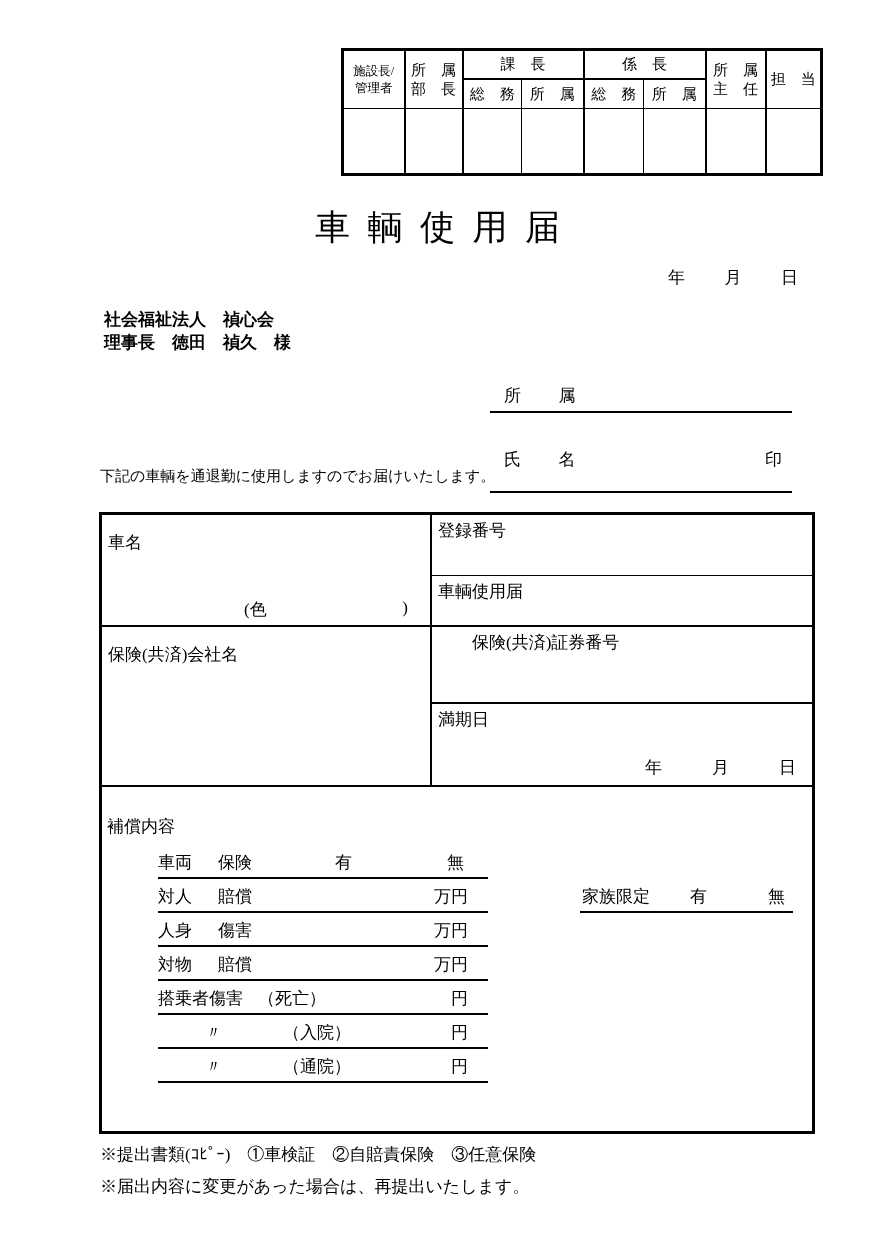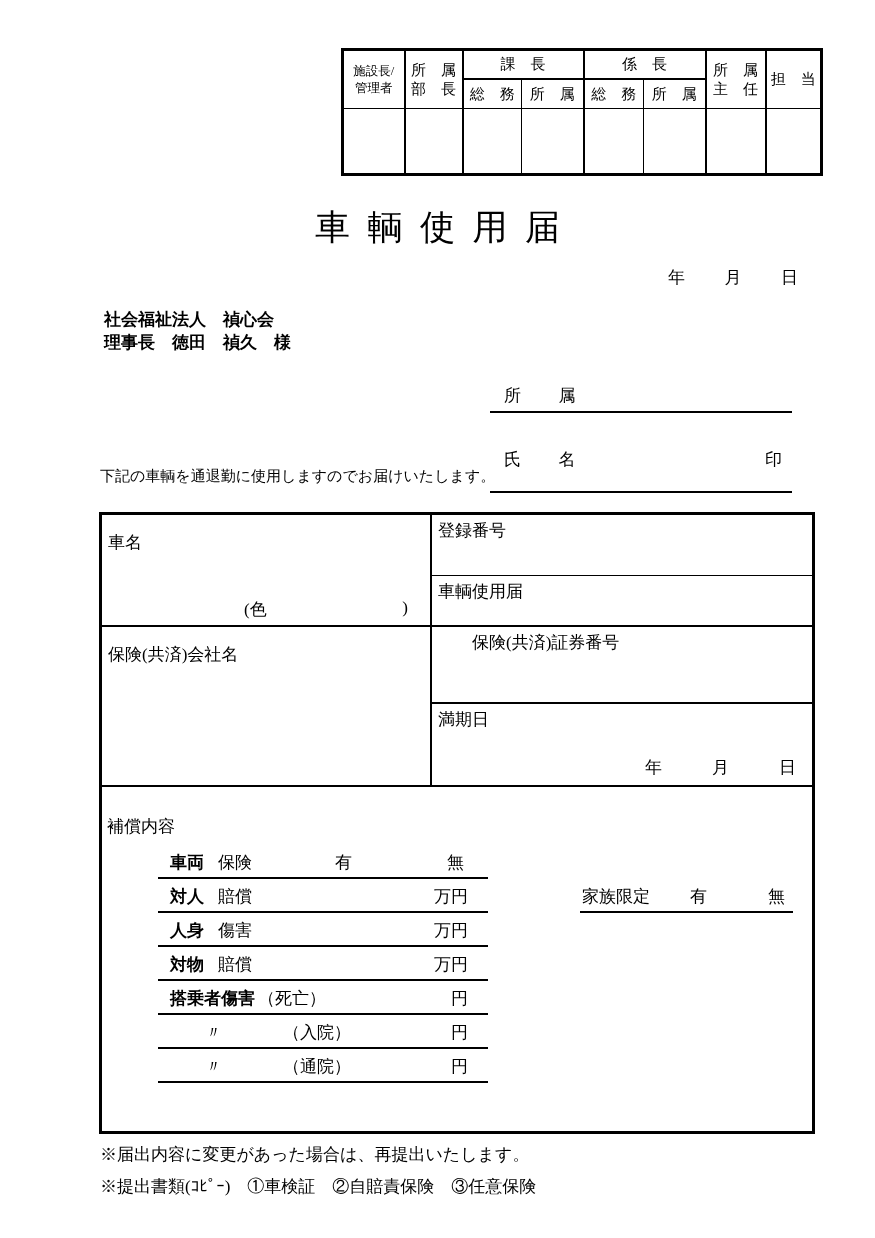--- a/index.html
+++ b/index.html
@@ -53,21 +53,21 @@
     justify-content:space-between;font-size:17px;}
   .expiry-date{position:absolute;bottom:6px;right:16px;display:flex;gap:50px;font-size:17px;}
   
   .sec3{height:346px;border-top:2px solid #000;position:relative;box-sizing:border-box;}
   .cov-title{position:absolute;left:5px;top:28px;font-size:17px;}
   .cov-left{position:absolute;left:56px;top:58px;width:330px;}
   .cov-right{position:absolute;left:478px;top:92px;width:213px;}
   .cov-row{height:34px;border-bottom:2px solid #000;position:relative;font-size:17px;
     box-sizing:border-box;}
   .cov-row span{position:absolute;bottom:3px;white-space:nowrap;}
-  .p4{left:12px;font-weight:bold;} .p60{left:60px;} .p100{left:100px;} .p125{left:125px;} .p47{left:47px;}
+  .p4{left:0;} .p60{left:60px;} .p100{left:100px;} .p125{left:125px;} .p47{left:47px;}
   .y177{left:177px;} .n289{left:289px;}
   .unit{right:20px;}
   .fam-label{left:2px;} .fam-yes{left:110px;} .fam-no{left:188px;}
   
   .notes{position:absolute;left:100px;top:1139px;font-size:17px;line-height:32px;}
 </style>
 </head>
 <body>
 
 <table class="approval">
@@ -228,15 +228,15 @@
       <div class="cov-row">
         <span class="fam-label">家族限定</span>
         <span class="fam-yes">有</span>
         <span class="fam-no">無</span>
       </div>
     </div>
   </div>
 </div>
 
 <div class="notes">
+  <div>※提出書類(ｺﾋﾟｰ)　①車検証　②自賠責保険　③任意保険</div>
   <div>※届出内容に変更があった場合は、再提出いたします。</div>
-  <div>※提出書類(ｺﾋﾟｰ)　①車検証　②自賠責保険　③任意保険</div>
 </div>
 
 </body></html>

